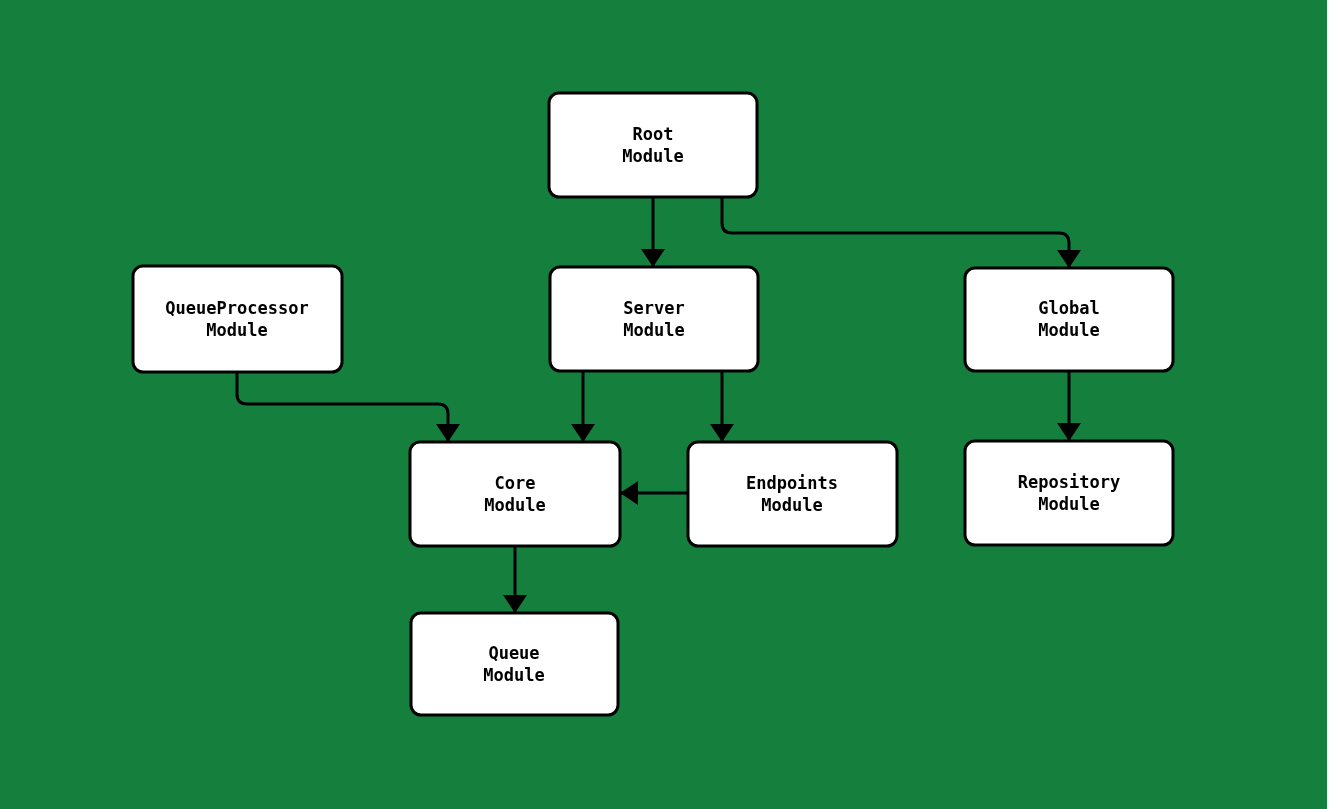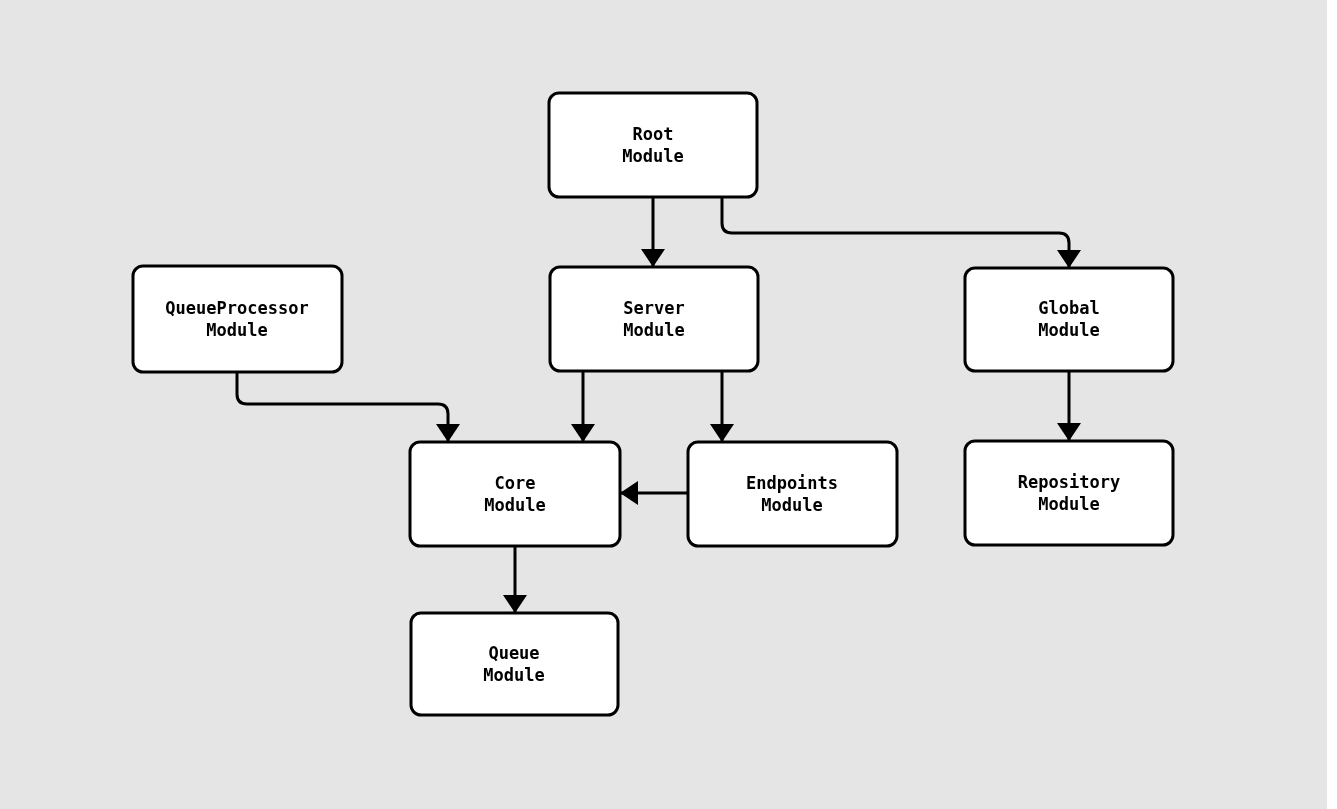--- a/index.html
+++ b/index.html
@@ -4,21 +4,21 @@
 <style>
   html, body {
     margin: 0;
     padding: 0;
     background: #ffffff;
   }
   .canvas {
     position: relative;
     width: 1327px;
     height: 809px;
-    background: #e5e5e5;
+    background: #15803d;
     overflow: hidden;
   }
   svg {
     display: block;
   }
   .edge {
     fill: none;
     stroke: #000000;
     stroke-width: 3;
   }

